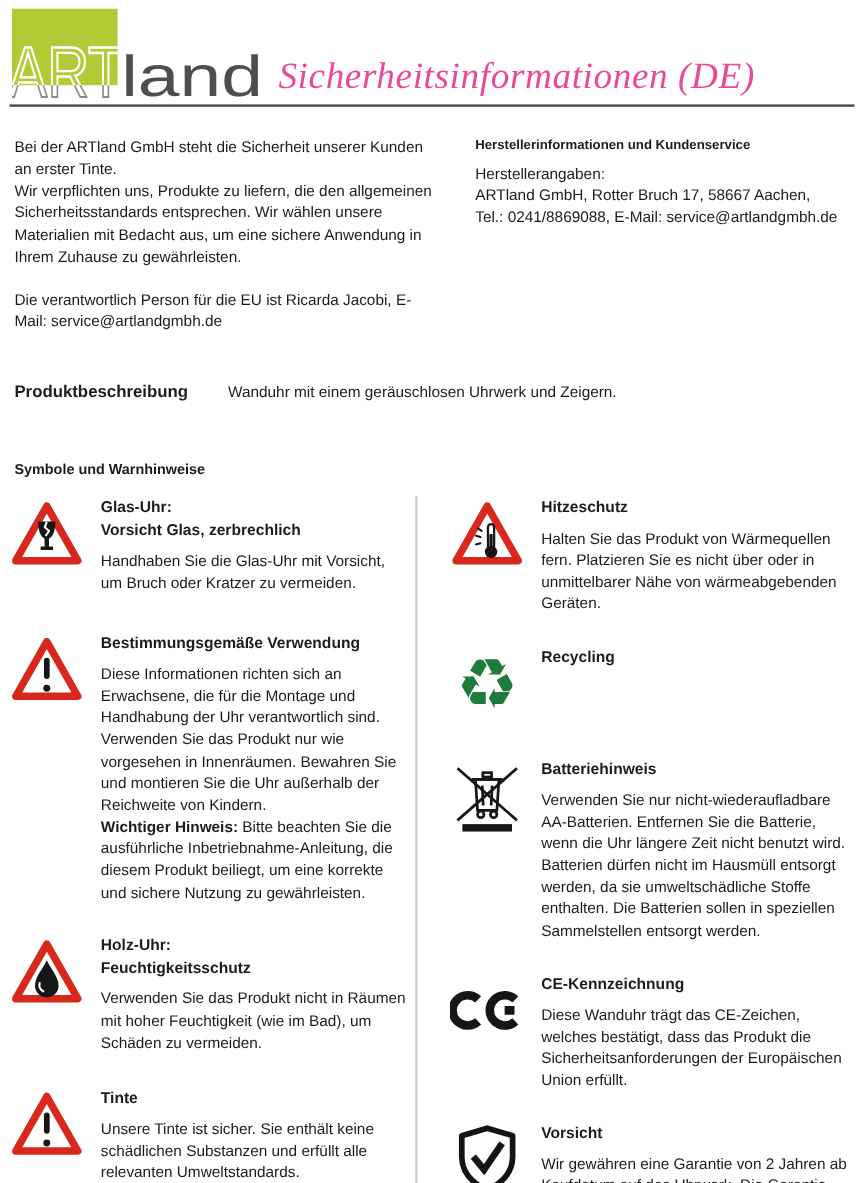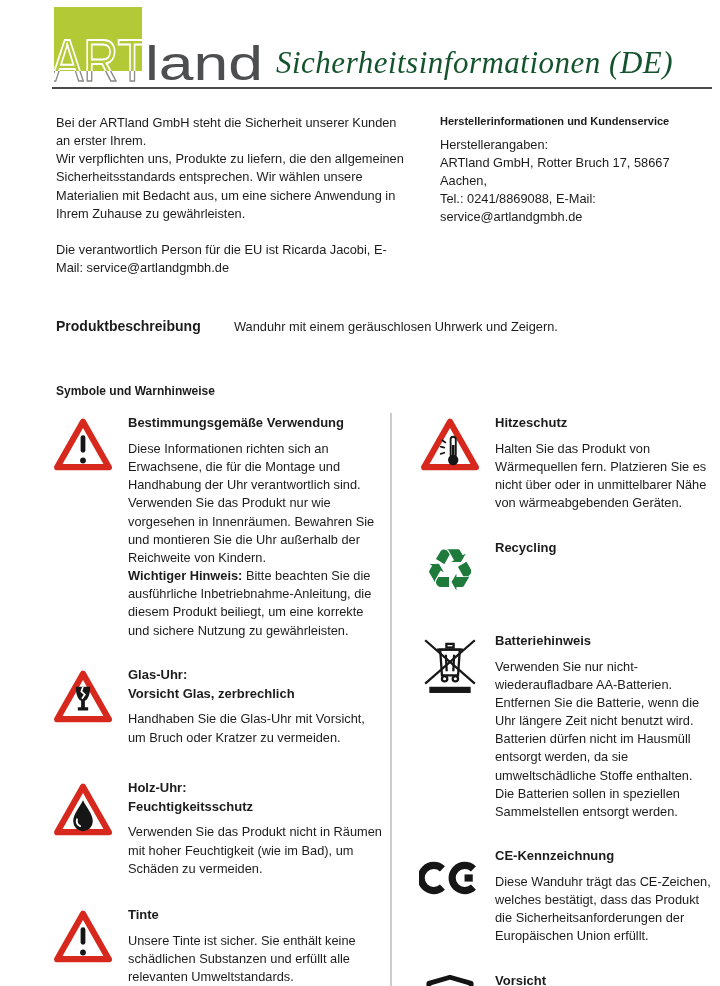--- a/index.html
+++ b/index.html
@@ -1,29 +1,29 @@
 <!DOCTYPE html>
 <html lang="de"><head>
 <meta charset="utf-8">
 <style>
   * { margin:0; padding:0; box-sizing:border-box; }
   html,body { background:#ffffff; }
   .page {
     position:relative; width:720px; height:986px; margin:0 auto;
     background:#fff; overflow:hidden;
     font-family:"Liberation Sans", sans-serif; color:#1c1c1c;
-    font-size:12.8px; line-height:1.42;padding-left:44px;
+    font-size:12.8px; line-height:1.42;
   }
   
   .header { position:relative; height:89px; margin:0 8px 0 8px; border-bottom:2px solid #4a4a4a; }
   .logo-svg { position:absolute; left:2px; top:7px; }
   .doc-title {
     position:absolute; left:224px; bottom:2px;
     font-family:"Liberation Serif", serif; font-style:italic; font-weight:400;
-    font-size:31px; color:#14532d; letter-spacing:0.5px; white-space:nowrap;
+    font-size:31px; color:#ec4899; letter-spacing:0.5px; white-space:nowrap;
   }
   
   .intro { display:flex; padding:25px 6px 0 12px; }
   .intro-left { width:352px; margin-right:32px; flex-shrink:0; }
   .intro-left .para2 { margin-top:18px; }
   .intro-right { flex:1; }
   .intro-right h2 { font-size:11px; margin-bottom:6px; }
   
   .product-row { display:flex; padding:0 6px 0 12px; margin-top:40px; align-items:flex-start; }
   .product-row .label { width:178px; flex-shrink:0; font-weight:bold; font-size:14px; }
@@ -64,21 +64,21 @@
         <text x="-3" y="74" textLength="96" lengthAdjust="spacingAndGlyphs" fill="none" stroke="#ffffff" stroke-width="2" clip-path="url(#clipGreen)">ART</text>
         <text x="-3" y="74" textLength="96" lengthAdjust="spacingAndGlyphs" fill="none" stroke="#8a8b84" stroke-width="1.6" clip-path="url(#clipBelow)">ART</text>
       </g>
       <text x="91" y="73" font-family="Liberation Sans, sans-serif" font-size="48" textLength="118" lengthAdjust="spacingAndGlyphs" fill="#4d4e50">land</text>
     </svg>
     <div class="doc-title">Sicherheitsinformationen (DE)</div>
   </div>
 
   <div class="intro">
     <div class="intro-left">
-      <div>Bei der ARTland GmbH steht die Sicherheit unserer Kunden an erster Ihrem.</div>
+      <div>Bei der ARTland GmbH steht die Sicherheit unserer Kunden an erster Tinte.</div>
       <div>Wir verpflichten uns, Produkte zu liefern, die den allgemeinen Sicherheitsstandards entsprechen. Wir wählen unsere Materialien mit Bedacht aus, um eine sichere Anwendung in Ihrem Zuhause zu gewährleisten.</div>
       <div class="para2">Die verantwortlich Person für die EU ist Ricarda Jacobi, E-Mail: service@artlandgmbh.de</div>
     </div>
     <div class="intro-right">
       <h2>Herstellerinformationen und Kundenservice</h2>
       <div>Herstellerangaben:</div>
       <div>ARTland GmbH, Rotter Bruch 17, 58667 Aachen,</div>
       <div>Tel.: 0241/8869088, E-Mail: service@artlandgmbh.de</div>
     </div>
   </div>
@@ -87,49 +87,49 @@
     <div class="label">Produktbeschreibung</div>
     <div class="value">Wanduhr mit einem geräuschlosen Uhrwerk und Zeigern.</div>
   </div>
 
   <div class="symbols-heading">Symbole und Warnhinweise</div>
 
   <div class="warnings">
 
     <div class="w-col-left">
 
-      <div class="w-item">
-        <div class="icon-box">
-          <svg width="62" height="62" viewBox="0 0 60 60" aria-hidden="true">
-            <path d="M30 7.5 L55 51.5 H5 Z" fill="#ffffff" stroke="#d7281e" stroke-width="6" stroke-linejoin="round"></path>
-            <rect x="27.7" y="20.5" width="4.6" height="17" rx="2.3" fill="#161616"></rect>
-            <circle cx="30" cy="45" r="2.8" fill="#161616"></circle>
-          </svg>
-        </div>
-        <div class="txt">
-          <h3>Bestimmungsgemäße Verwendung</h3>
-          <p>Diese Informationen richten sich an Erwachsene, die für die Montage und Handhabung der Uhr verantwortlich sind. Verwenden Sie das Produkt nur wie vorgesehen in Innenräumen. Bewahren Sie und montieren Sie die Uhr außerhalb der Reichweite von Kindern.</p>
-          <p class="w-note"><strong>Wichtiger Hinweis:</strong><span> Bitte beachten Sie die ausführliche Inbetriebnahme-Anleitung, die diesem Produkt beiliegt, um eine korrekte und sichere Nutzung zu gewährleisten.</span></p>
-        </div>
-      </div>
-
       <div class="w-item mb-lg">
         <div class="icon-box">
           <svg width="62" height="62" viewBox="0 0 60 60" aria-hidden="true">
             <path d="M30 7.5 L55 51.5 H5 Z" fill="#ffffff" stroke="#d7281e" stroke-width="6" stroke-linejoin="round"></path>
             <path d="M23 20 H37 C37 28 34.5 32.6 31.8 33.7 V40 H35 V43 H25 V40 H28.2 V33.7 C25.5 32.6 23 28 23 20 Z" fill="#161616"></path>
             <polyline points="30,20 28.4,24.6 31.8,27.6 29,31.6" fill="none" stroke="#ffffff" stroke-width="1.6"></polyline>
           </svg>
         </div>
         <div class="txt">
           <h3>
               <span class="tline">Glas-Uhr:</span>
               <span class="tline">Vorsicht Glas, zerbrechlich</span>
             </h3>
           <p>Handhaben Sie die Glas-Uhr mit Vorsicht, um Bruch oder Kratzer zu vermeiden.</p>
+        </div>
+      </div>
+
+      <div class="w-item">
+        <div class="icon-box">
+          <svg width="62" height="62" viewBox="0 0 60 60" aria-hidden="true">
+            <path d="M30 7.5 L55 51.5 H5 Z" fill="#ffffff" stroke="#d7281e" stroke-width="6" stroke-linejoin="round"></path>
+            <rect x="27.7" y="20.5" width="4.6" height="17" rx="2.3" fill="#161616"></rect>
+            <circle cx="30" cy="45" r="2.8" fill="#161616"></circle>
+          </svg>
+        </div>
+        <div class="txt">
+          <h3>Bestimmungsgemäße Verwendung</h3>
+          <p>Diese Informationen richten sich an Erwachsene, die für die Montage und Handhabung der Uhr verantwortlich sind. Verwenden Sie das Produkt nur wie vorgesehen in Innenräumen. Bewahren Sie und montieren Sie die Uhr außerhalb der Reichweite von Kindern.</p>
+          <p class="w-note"><strong>Wichtiger Hinweis:</strong><span> Bitte beachten Sie die ausführliche Inbetriebnahme-Anleitung, die diesem Produkt beiliegt, um eine korrekte und sichere Nutzung zu gewährleisten.</span></p>
         </div>
       </div>
 
       <div class="w-item mb-md">
         <div class="icon-box">
           <svg width="62" height="62" viewBox="0 0 60 60" aria-hidden="true">
             <path d="M30 7.5 L55 51.5 H5 Z" fill="#ffffff" stroke="#d7281e" stroke-width="6" stroke-linejoin="round"></path>
             <path d="M30 20.5 C27.2 27 20.5 33.5 20.5 41 A9.5 9.5 0 0 0 39.5 41 C39.5 33.5 32.8 27 30 20.5 Z" fill="#161616"></path>
             <path d="M24.2 39 A5.8 5.8 0 0 0 27.2 45.6" fill="none" stroke="#ffffff" stroke-width="1.8" stroke-linecap="round"></path>
           </svg>

